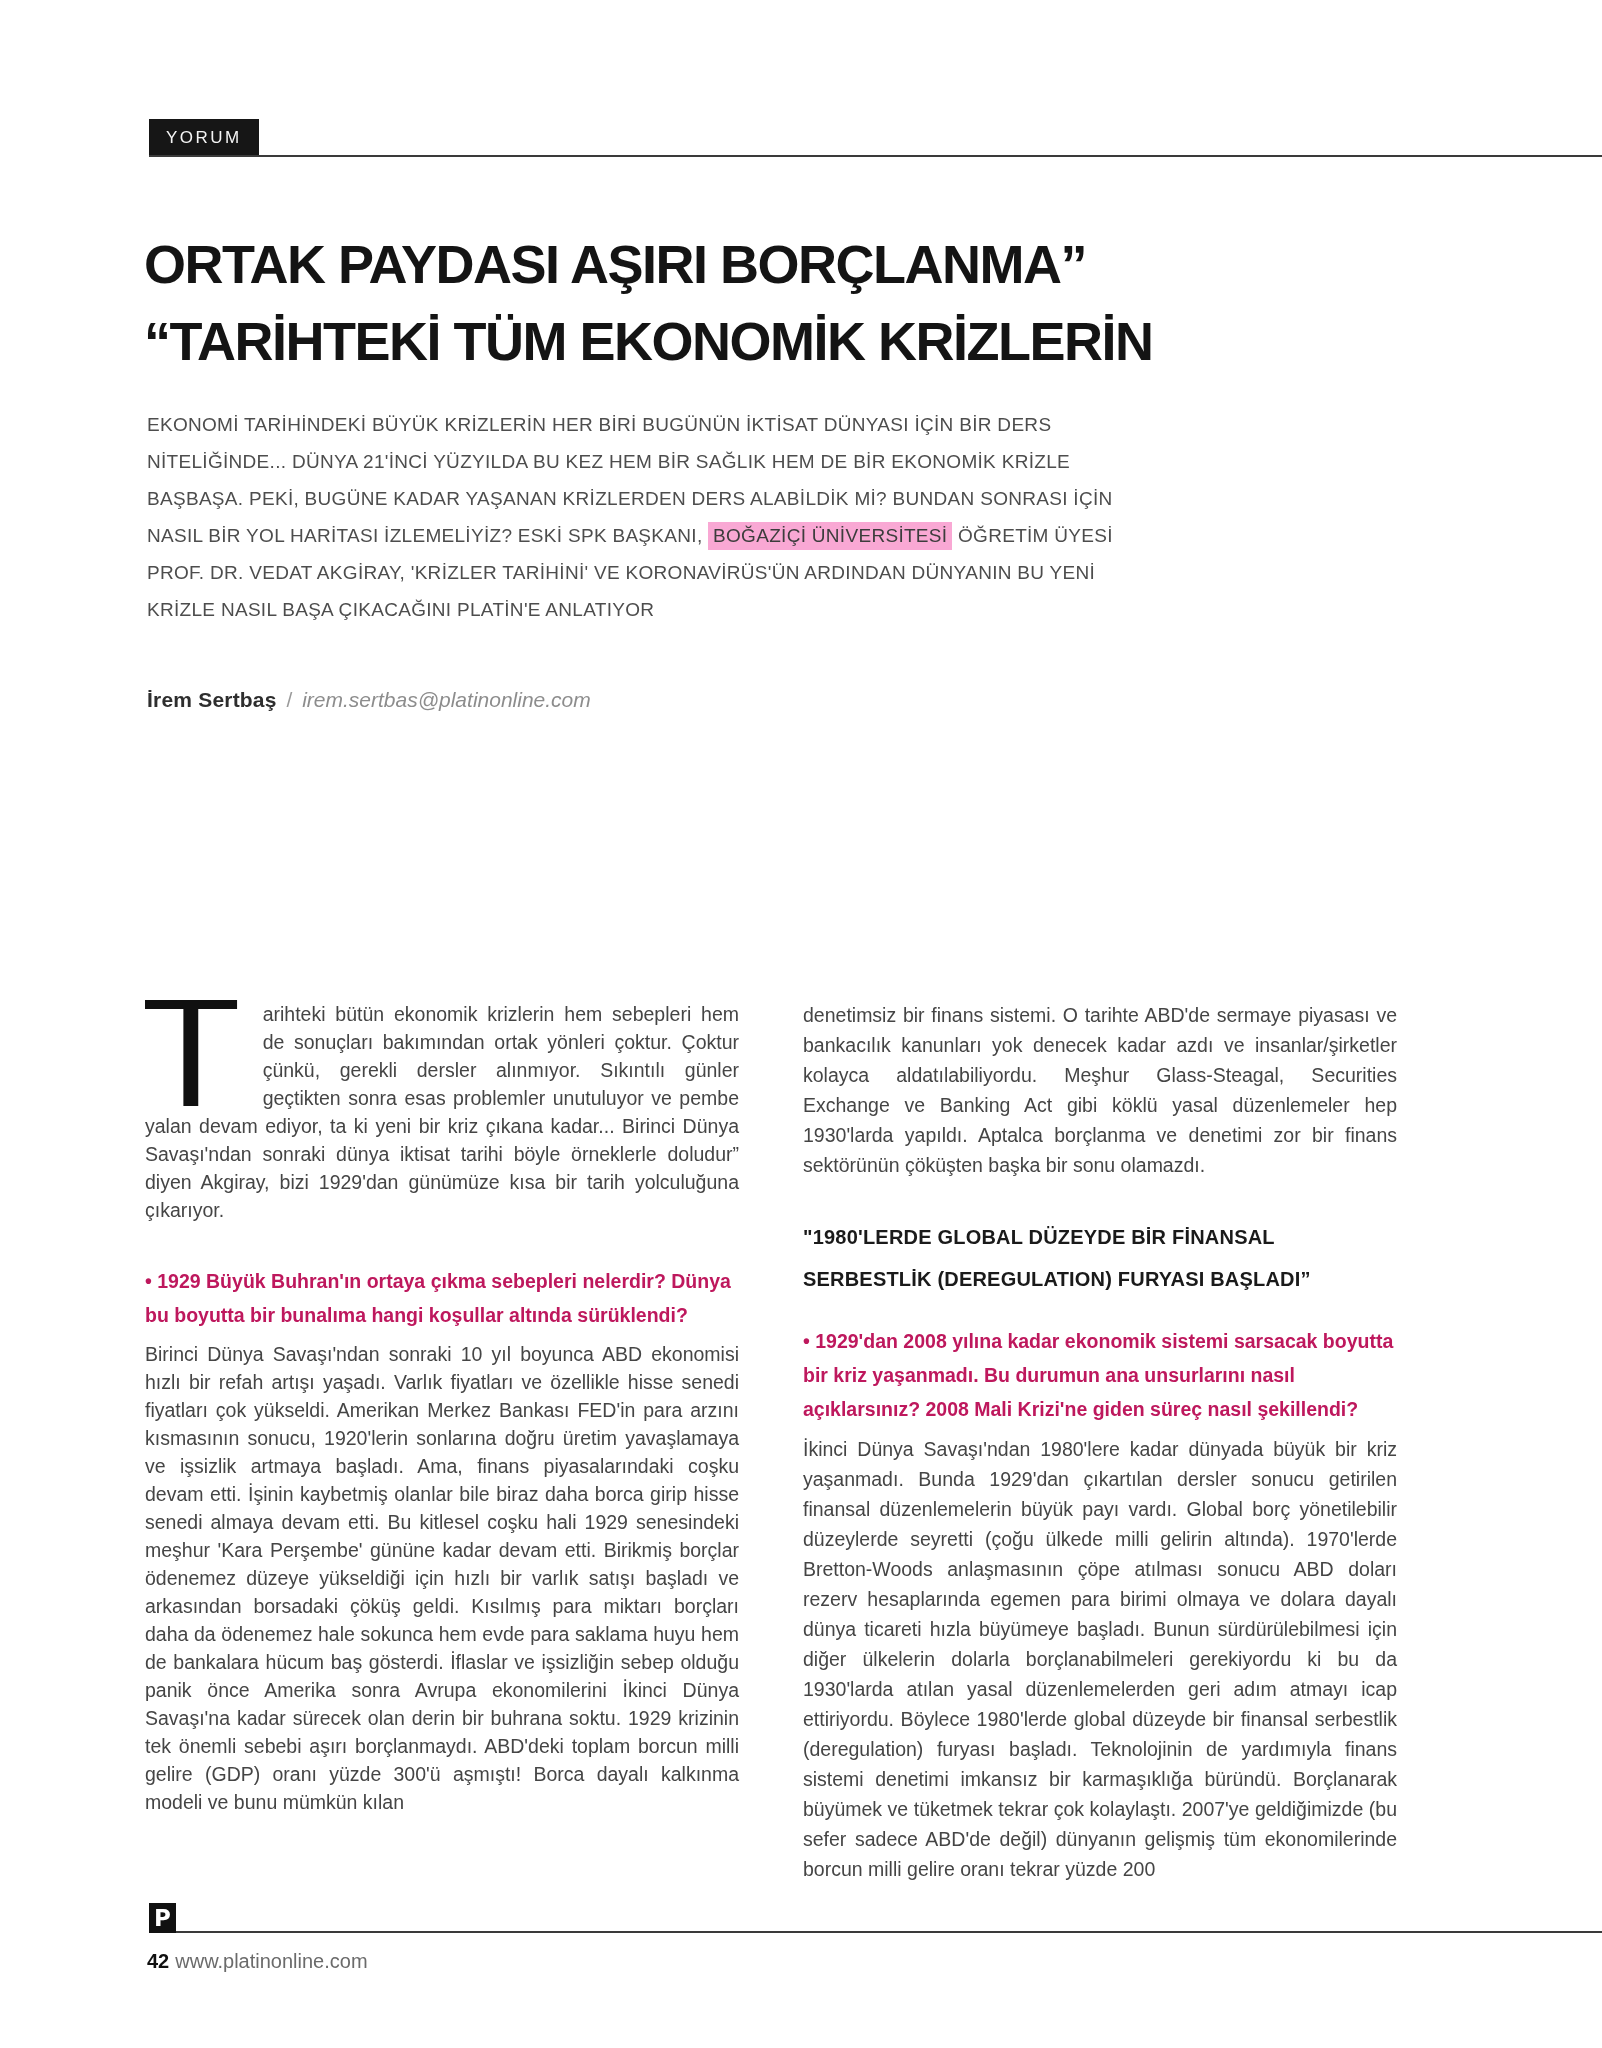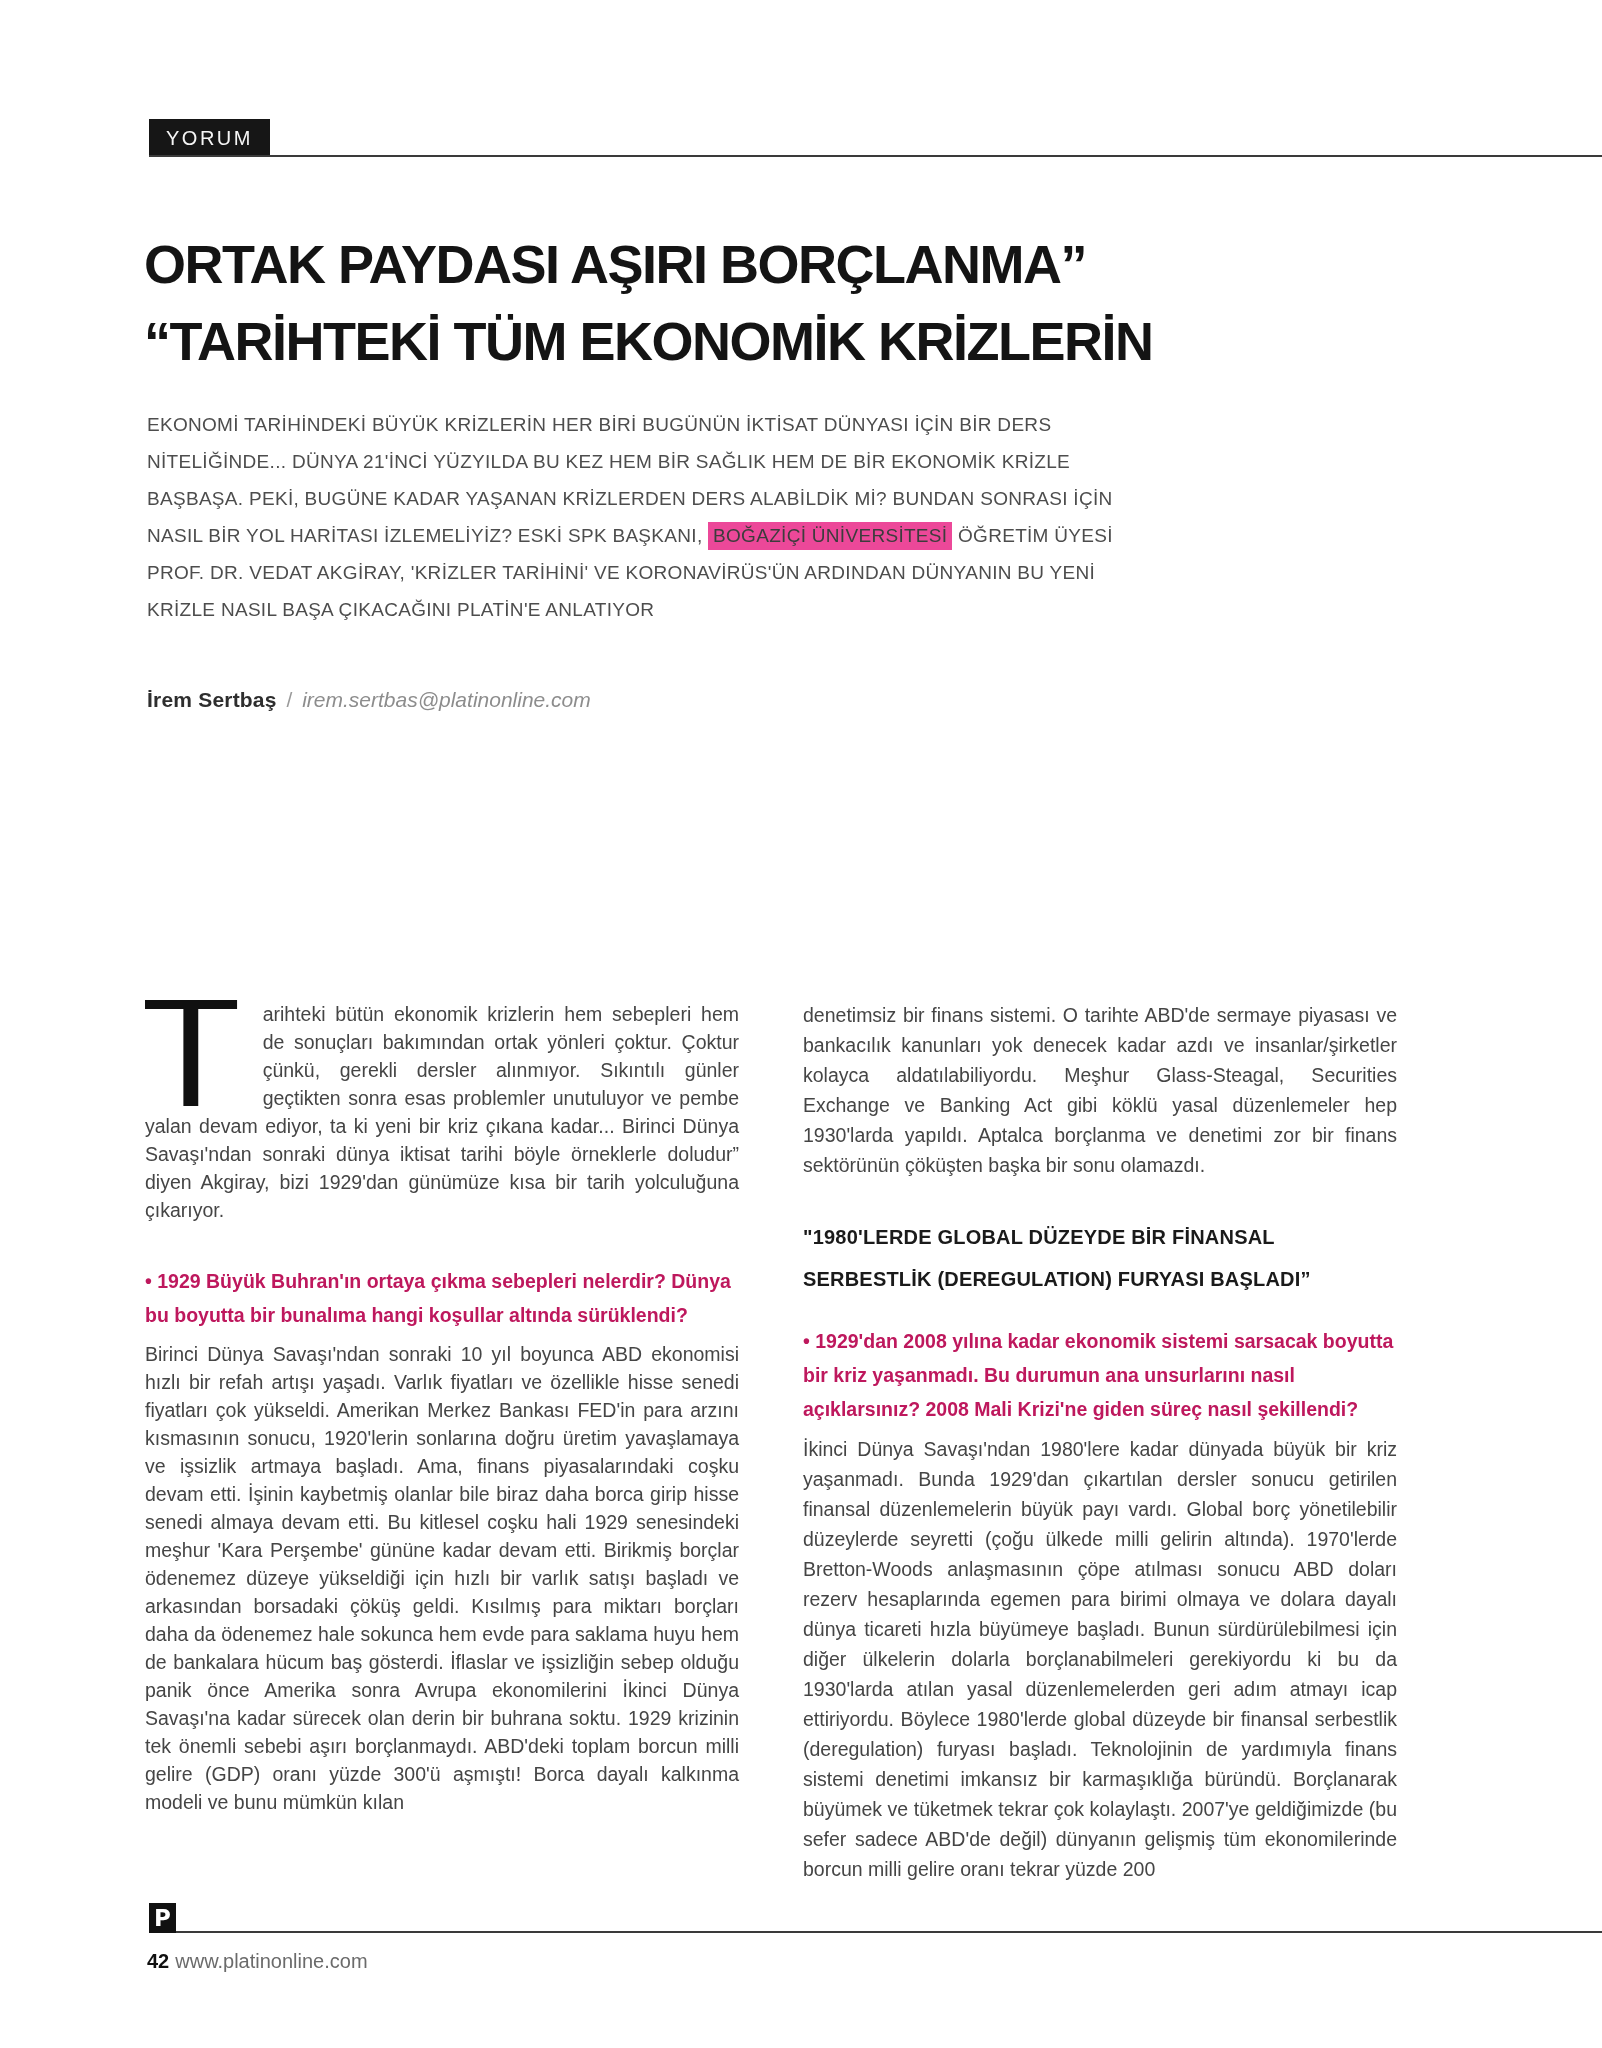--- a/index.html
+++ b/index.html
@@ -8,21 +8,21 @@
     width:1602px;height:2048px;
     background:#ffffff;
     font-family:"Liberation Sans","DejaVu Sans",sans-serif;
     overflow:hidden;
     margin:0 auto;
   }
   
   .kicker{
     position:absolute;left:149px;top:119px;
     background:#161616;color:#f5f5f5;
-    font-size:20px;letter-spacing:2.5px;
+    font-size:17px;letter-spacing:2.5px;
     line-height:38px;height:38px;padding:0 17px;
     font-weight:400;
   }
   .top-rule{
     position:absolute;left:149px;right:0;top:155px;
     height:2px;background:#3a3a3a;
   }
   
   .headline{
     position:absolute;left:144px;top:226px;width:1330px;
@@ -107,21 +107,21 @@
 
   <h1 class="headline">
     <span class="hl-line">ORTAK PAYDASI AŞIRI BORÇLANMA”</span>
     <span class="hl-line">“TARİHTEKİ TÜM EKONOMİK KRİZLERİN</span>
   </h1>
 
   <div class="deck">
     <span>EKONOMİ TARİHİNDEKİ BÜYÜK KRİZLERİN HER BİRİ BUGÜNÜN İKTİSAT DÜNYASI İÇİN BİR DERS</span><br>
     <span>NİTELİĞİNDE... DÜNYA 21'İNCİ YÜZYILDA BU KEZ HEM BİR SAĞLIK HEM DE BİR EKONOMİK KRİZLE</span><br>
     <span>BAŞBAŞA. PEKİ, BUGÜNE KADAR YAŞANAN KRİZLERDEN DERS ALABİLDİK Mİ? BUNDAN SONRASI İÇİN</span><br>
-    <span>NASIL BİR YOL HARİTASI İZLEMELİYİZ? ESKİ SPK BAŞKANI, </span><mark style="background: #ec4899;">BOĞAZİÇİ ÜNİVERSİTESİ</mark><span> ÖĞRETİM ÜYESİ</span><br>
+    <span>NASIL BİR YOL HARİTASI İZLEMELİYİZ? ESKİ SPK BAŞKANI, </span><mark style="background: #f9a8d4;">BOĞAZİÇİ ÜNİVERSİTESİ</mark><span> ÖĞRETİM ÜYESİ</span><br>
     <span>PROF. DR. VEDAT AKGİRAY, 'KRİZLER TARİHİNİ' VE KORONAVİRÜS'ÜN ARDINDAN DÜNYANIN BU YENİ</span><br>
     <span>KRİZLE NASIL BAŞA ÇIKACAĞINI PLATİN'E ANLATIYOR</span>
   </div>
 
   <div class="byline">
     <span class="author">İrem Sertbaş</span>
     <span class="sep">/</span>
     <span class="email">irem.sertbas@platinonline.com</span>
   </div>
 

